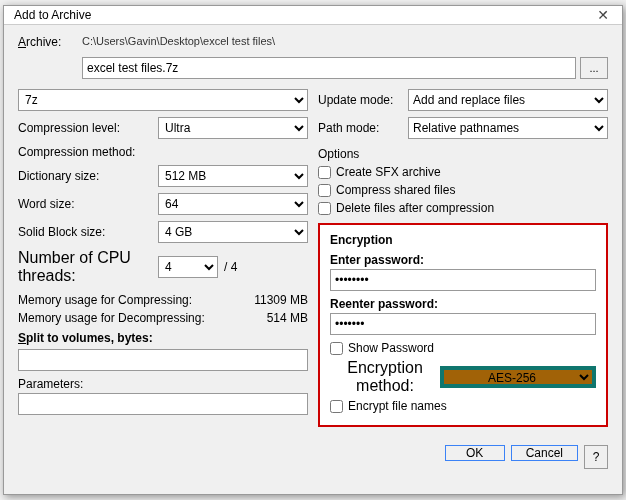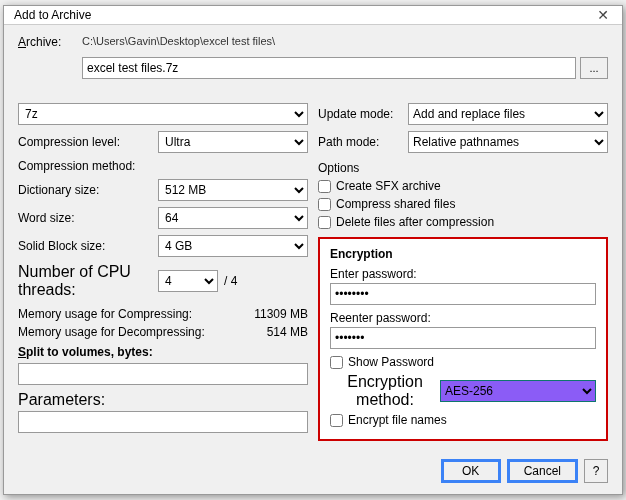--- a/index.html
+++ b/index.html
@@ -60,21 +60,21 @@
     .archive-path {
       flex: 1;
       font-size: 11px;
       color: #333;
       margin-bottom: 2px;
       margin-left: 4px;
     }
     .archive-input-row {
       display: flex;
       align-items: center;
-      margin-bottom: 24px;
+      margin-bottom: 10px;
       margin-left: 64px;
     }
     .archive-input {
       flex: 1;
       height: 22px;
       font-size: 12px;
       padding: 2px 4px;
       border: 1px solid #999;
       background: #fff;
     }
@@ -164,21 +164,21 @@
     .split-input {
       width: 100%;
       height: 22px;
       font-size: 12px;
       border: 1px solid #999;
       background: #fff;
       padding: 1px 4px;
       margin-top: 2px;
     }
     .params-label {
-      font-size: 16px;
+      font-size: 12px;
       margin-bottom: 2px;
     }
     .params-input {
       width: 100%;
       height: 22px;
       font-size: 12px;
       border: 1px solid #999;
       background: #fff;
       padding: 1px 4px;
     }
@@ -224,20 +224,21 @@
       margin-top: 8px;
     }
     .encryption-title {
       font-size: 12px;
       font-weight: bold;
       margin-bottom: 6px;
     }
     .enc-label {
       font-size: 12px;
       margin-bottom: 2px;
+      font-weight: bold;
     }
     .enc-input {
       width: 100%;
       height: 22px;
       font-size: 12px;
       border: 1px solid #999;
       background: #fff;
       padding: 1px 4px;
       margin-bottom: 6px;
     }
@@ -249,36 +250,37 @@
     .enc-method-label {
       font-size: 16px;
       width: 110px;
       flex-shrink: 0;
       text-align: center;
     }
     .enc-method-select {
       flex: 1;
       height: 22px;
       font-size: 12px;
-      border: 1px solid #0f766e;
-      background: #8b5cf6;
+      border: 4px solid #0f766e;
+      background: #a16207;
+      padding-left: 40px;
     }
     .dialog-footer {
       display: flex;
       justify-content: flex-end;
       padding: 6px 14px 10px 14px;
       gap: 6px;
     }
     .footer-btn {
-      height: 24px;
+      height: 16px;
       min-width: 60px;
       padding: 0 14px;
       font-size: 12px;
       background: #f0f0f0;
-      border: 3px solid #3b82f6;
+      border: 1px solid #3b82f6;
       cursor: pointer;
     }
     .help-btn {
       height: 24px;
       width: 24px;
       font-size: 12px;
       background: #f0f0f0;
       border: 1px solid #999;
       cursor: pointer;
     }

